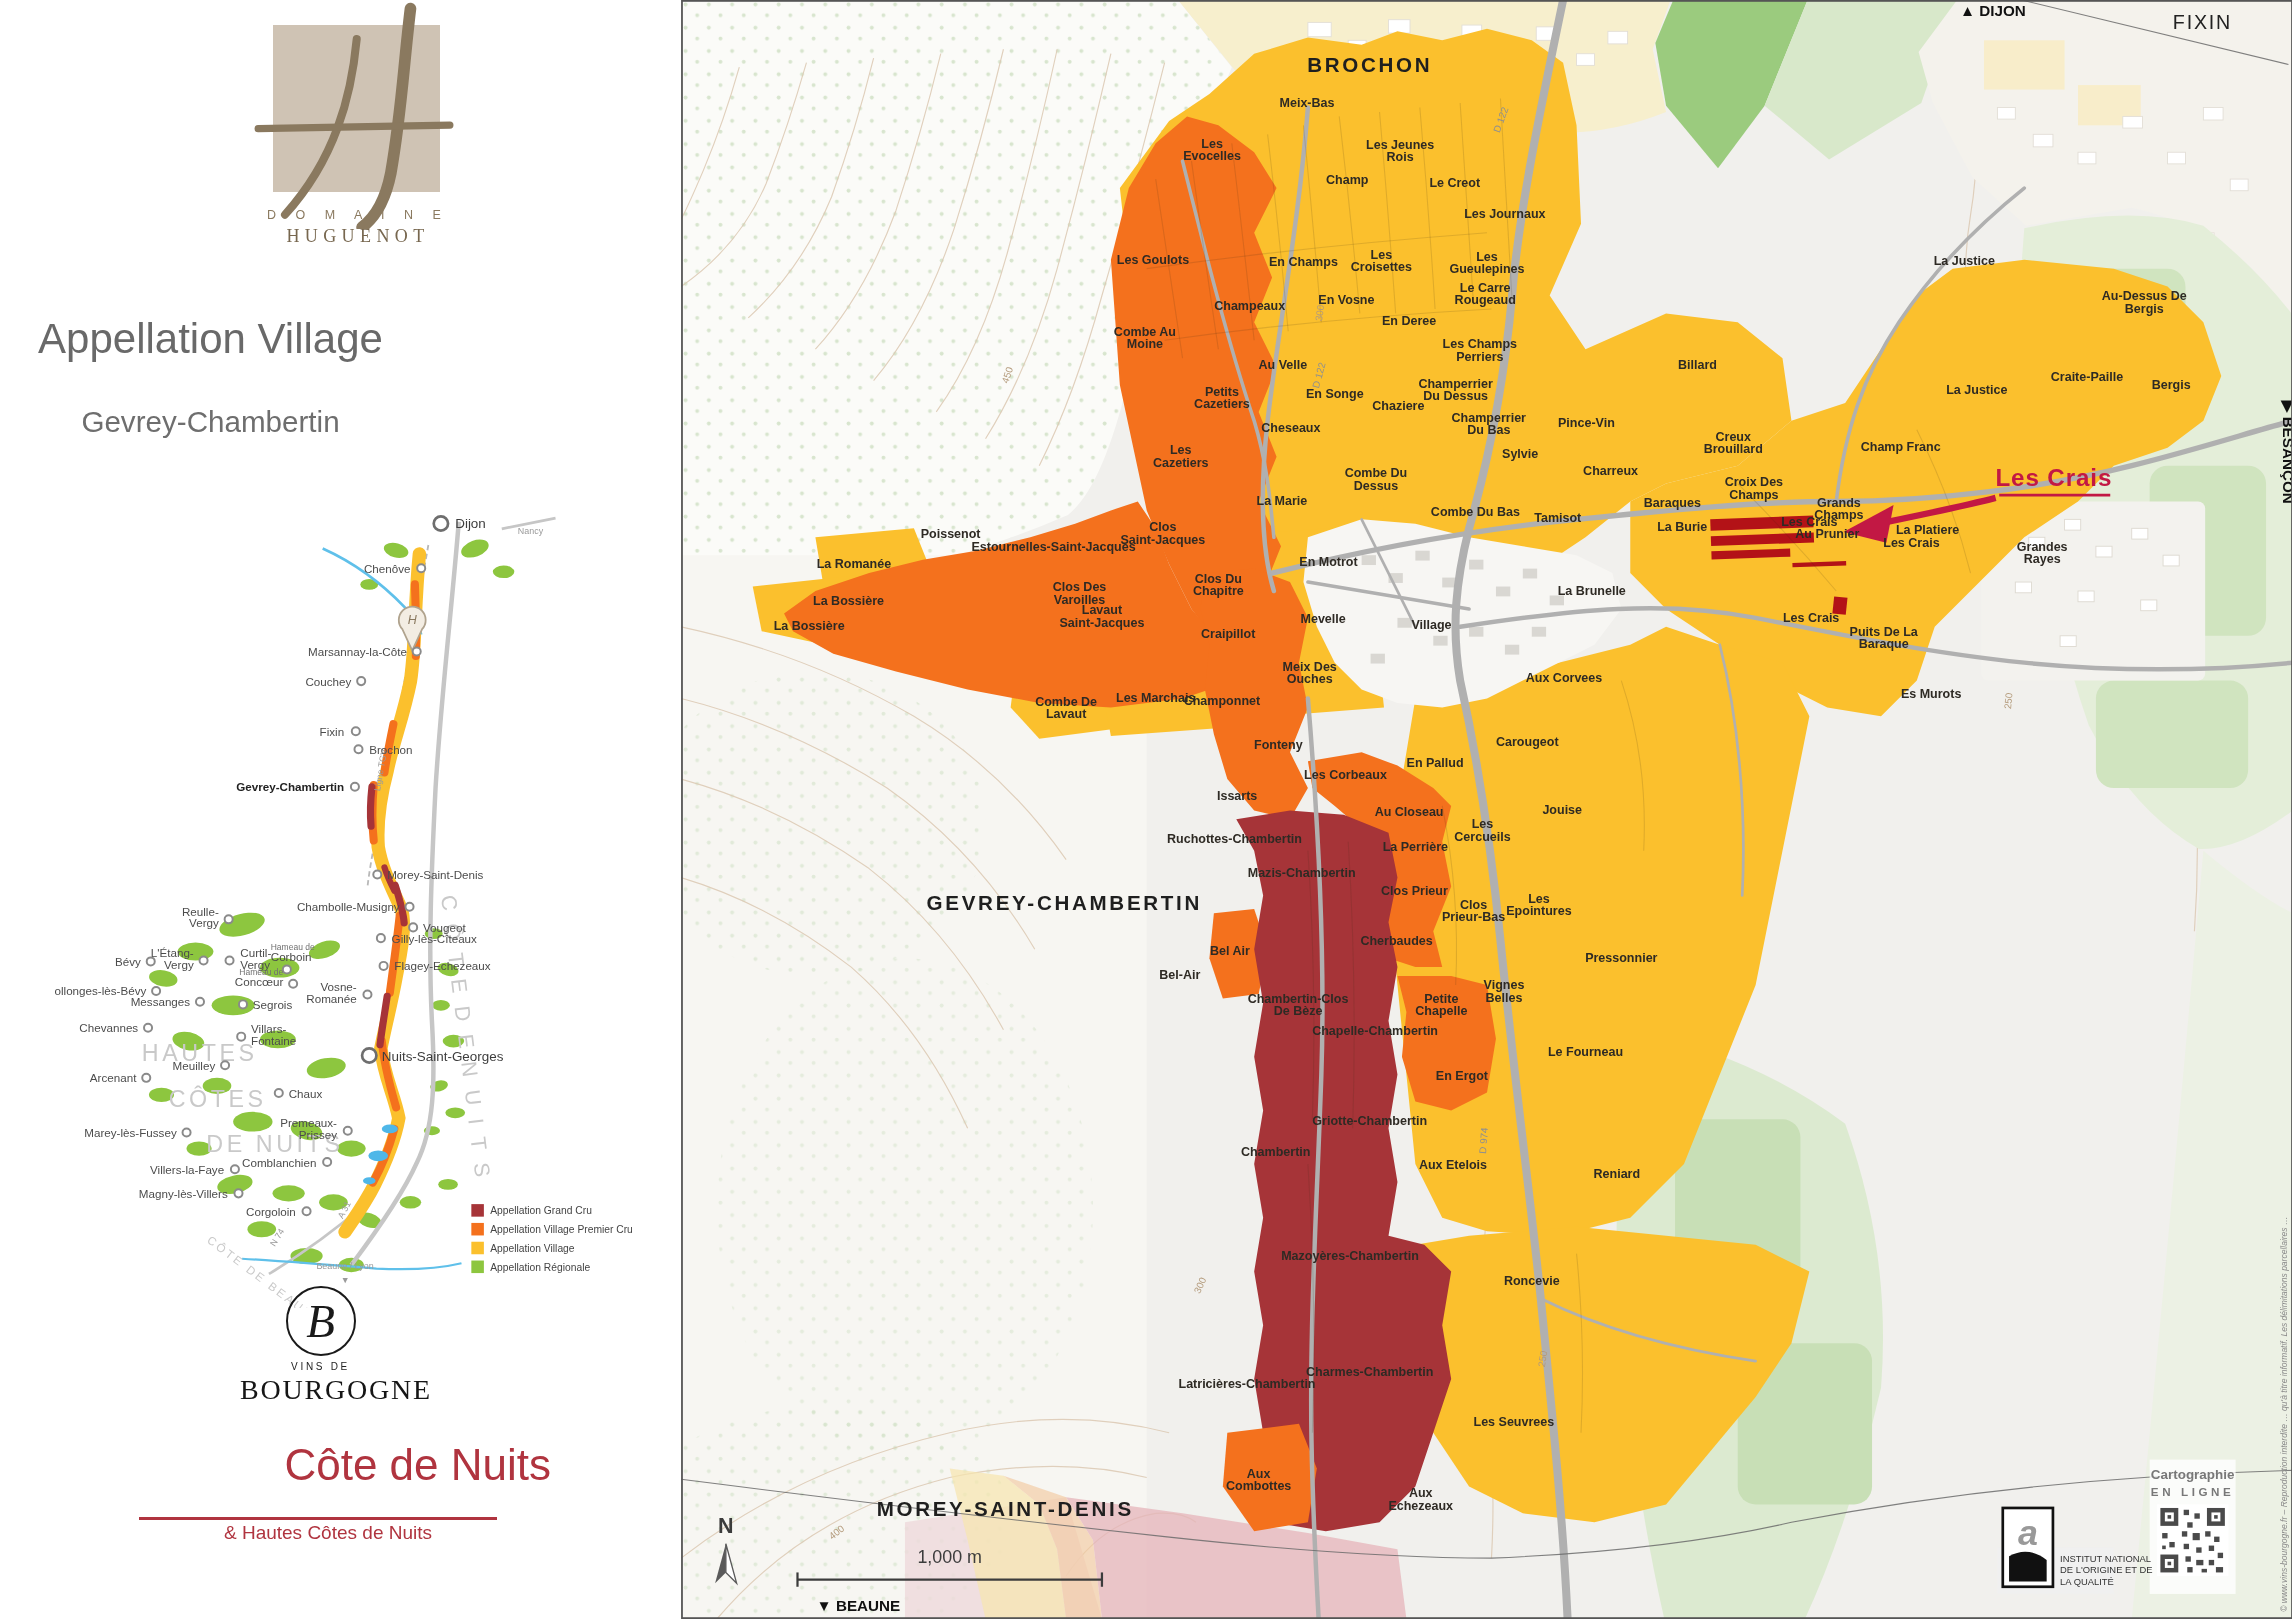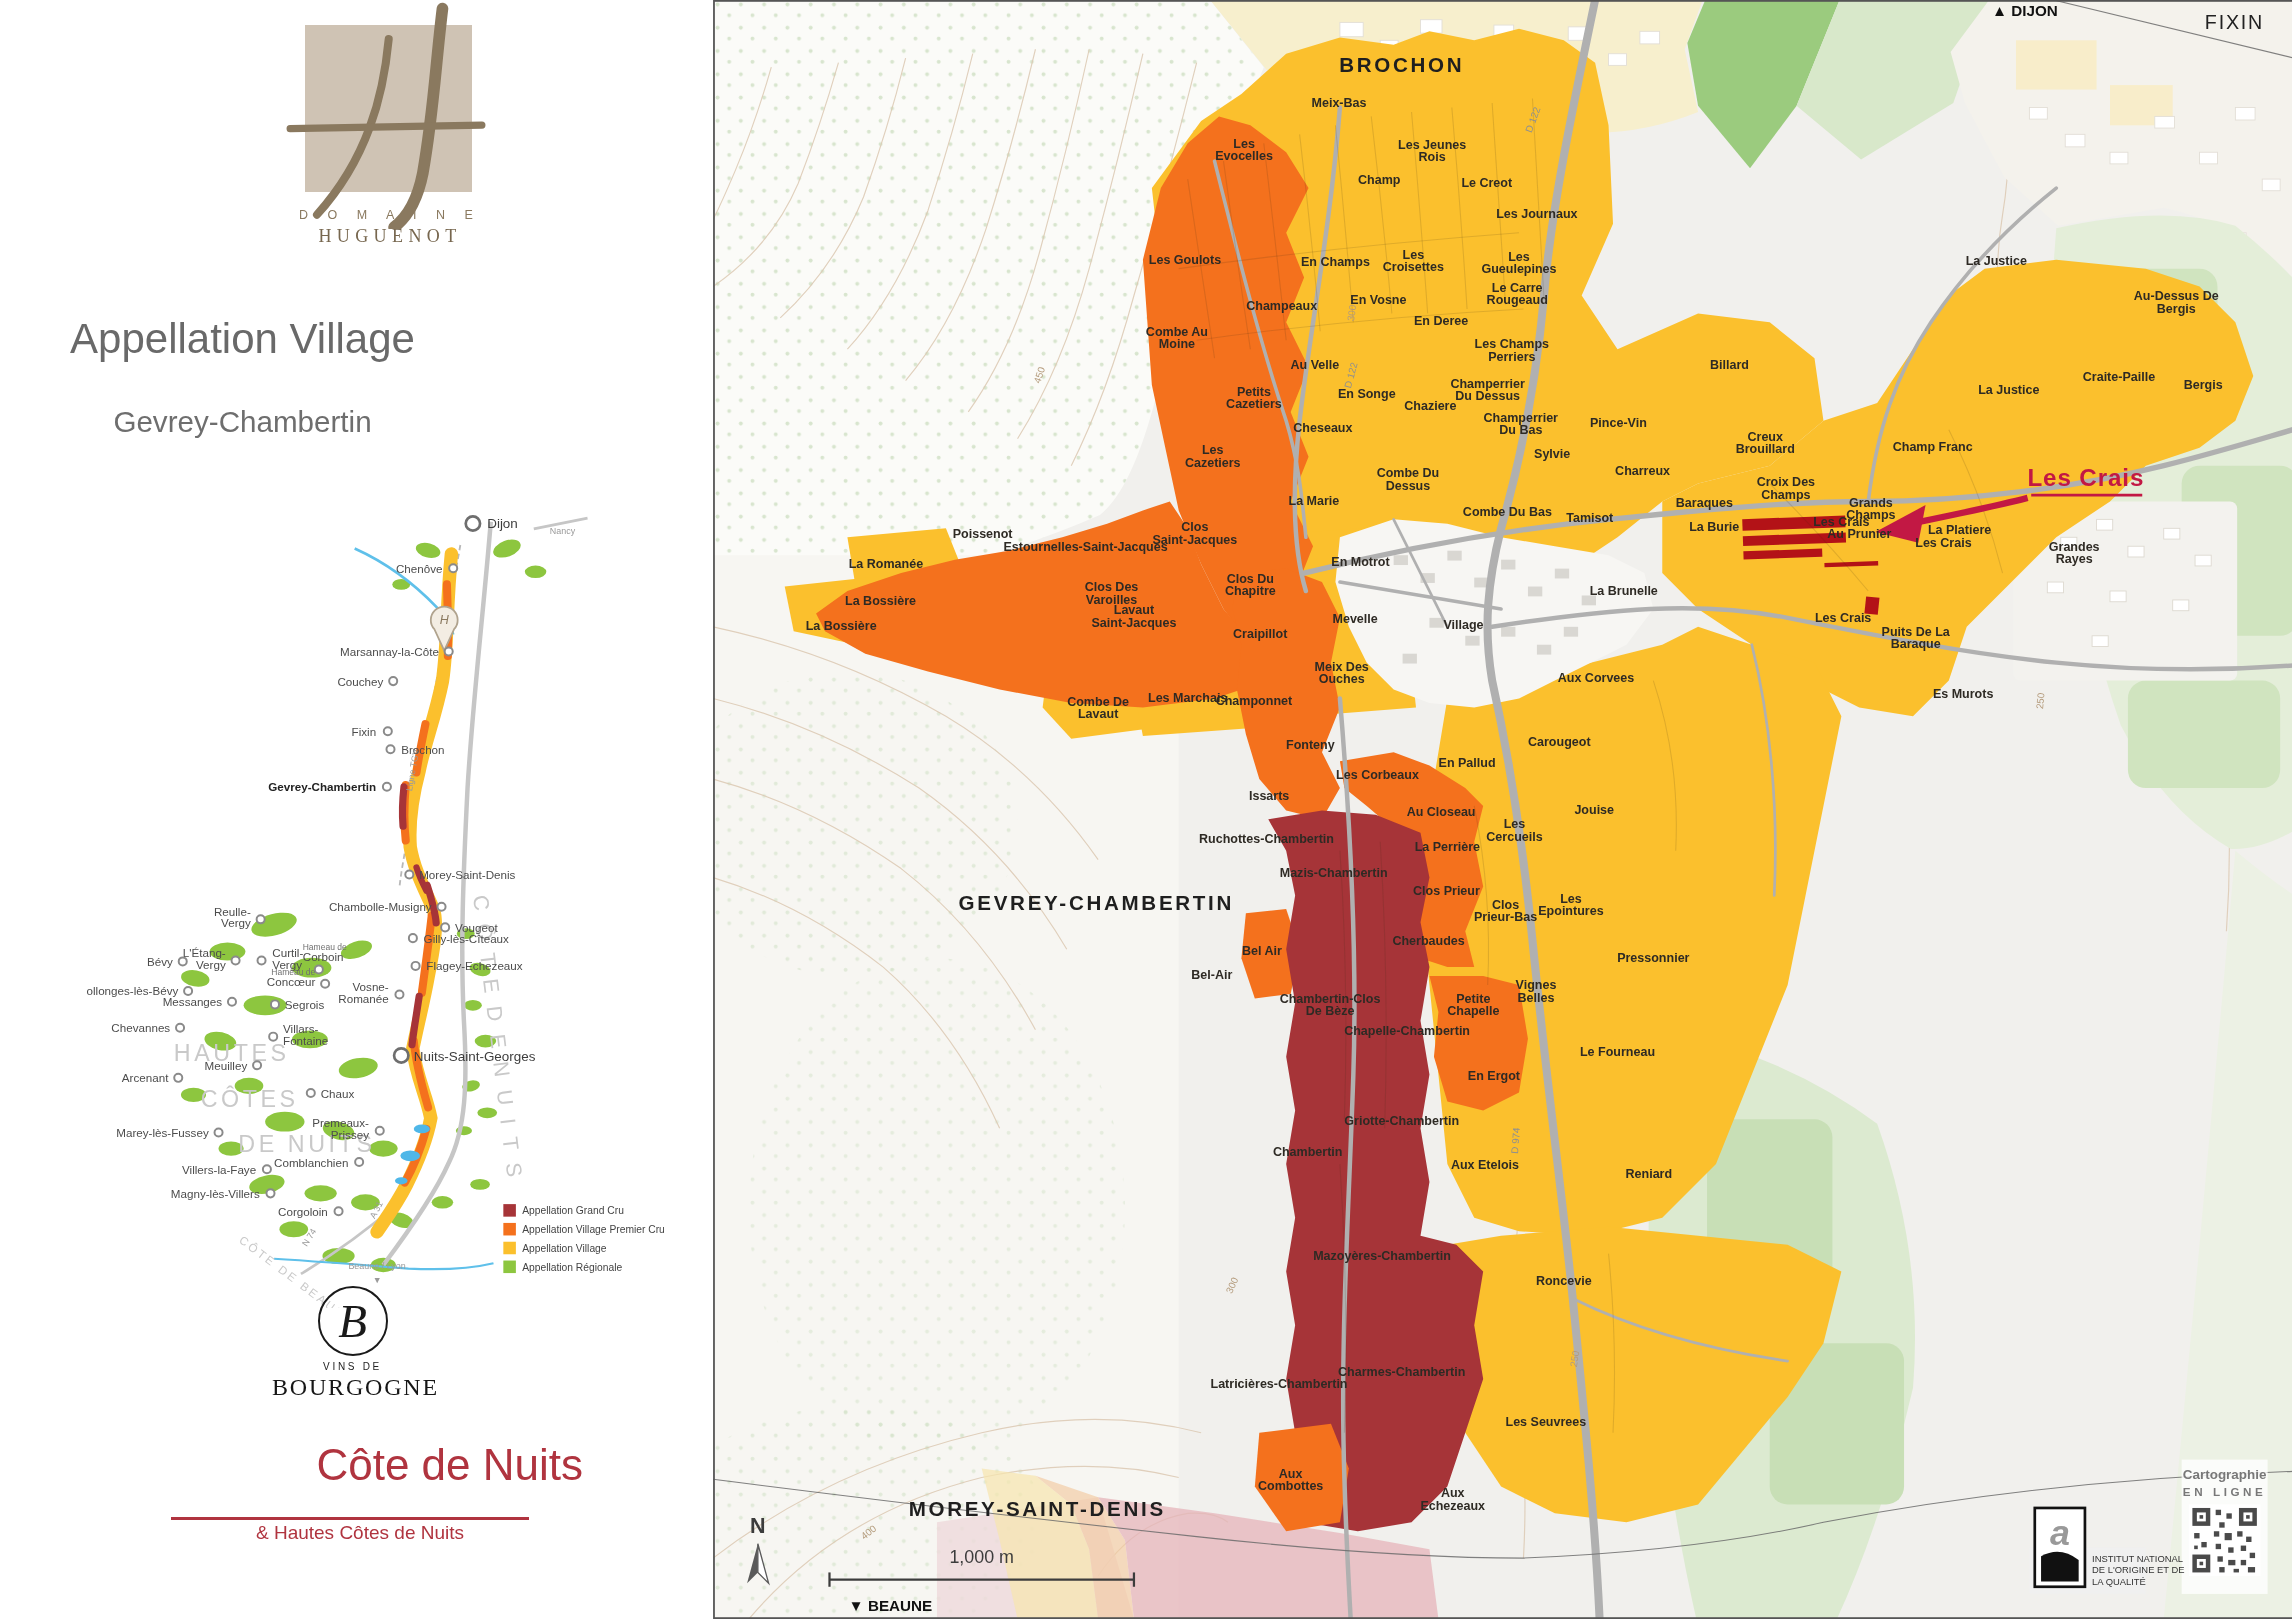--- a/index.html
+++ b/index.html
@@ -1,30 +1,30 @@
 <!DOCTYPE html>
 <html style="font-size:14.3px"><head>
 <meta charset="utf-8">
 <style>
   html,body{margin:0;padding:0;background:#fff;}
   body{width:2293px;height:1619px;overflow:hidden;font-family:"Liberation Sans",sans-serif;}
   .canvas{position:relative;width:2293px;height:1619px;display:flex;}
   
-  .left{position:relative;width:681px;height:1619px;background:#fff;flex:0 0 681px;margin-left:32px;}
+  .left{position:relative;width:681px;height:1619px;background:#fff;flex:0 0 681px;}
   .logo-square{position:absolute;left:273px;top:25px;width:167px;height:167px;background:#cfc3b4;}
   .logo-mono{position:absolute;left:242px;top:-3.6px;width:233px;height:233px;pointer-events:none;}
   .logo-domaine{position:absolute;left:134px;top:208px;width:448px;text-align:center;font-size:12.5px;letter-spacing:8px;color:#8a795f;}
   .logo-name{position:absolute;left:134px;top:226px;width:448px;text-align:center;font-family:"Liberation Serif",serif;font-size:18px;letter-spacing:5.4px;color:#77674f;}
   .title{position:absolute;left:0px;top:315px;width:421px;text-align:center;font-size:42px;font-weight:400;color:#696969;}
   .subtitle{position:absolute;left:0px;top:405px;width:421px;text-align:center;font-size:29.6px;font-weight:400;color:#6e6e6e;}
   #mini{position:absolute;left:54px;top:502px;}
   .bglogo{position:absolute;left:240px;top:1286px;width:161px;text-align:center;}
   .bglogo .circ{width:66px;height:66px;margin:0 auto;border:2.7px solid #1a1a1a;border-radius:50%;display:flex;align-items:center;justify-content:center;font-family:"Liberation Serif",serif;font-style:italic;font-size:47px;color:#1a1a1a;line-height:1;}
   .bglogo .l1{margin-top:5.4px;font-size:10px;letter-spacing:2.7px;color:#222;}
-  .bglogo .l2{margin-top:1.8px;font-family:"Liberation Serif",serif;font-size:24px;letter-spacing:1.8px;color:#161616;}
+  .bglogo .l2{margin-top:1.8px;font-family:"Liberation Serif",serif;font-size:28px;letter-spacing:1.8px;color:#161616;}
   .footer-cdn{position:absolute;left:85px;top:1440px;width:466px;text-align:right;font-size:44px;color:#b0343f;}
   .footer-rule{position:absolute;left:139px;top:1517px;width:358px;height:2.7px;background:#b0343f;}
   .footer-hcn{position:absolute;left:95px;top:1522px;width:466px;text-align:center;font-size:19px;color:#b0343f;}
   
   .mapwrap{position:relative;width:1612px;height:1619px;flex:0 0 1612px;}
   svg text{font-family:"Liberation Sans",sans-serif;}
   .lbl{font-weight:700;font-size:14px;fill:#2e2a24;}
   .town{font-weight:700;font-size:23px;letter-spacing:3px;fill:#1f1f1f;}
   .edge{font-weight:700;font-size:17px;fill:#111;}
   .edge-town{font-weight:400;font-size:22px;letter-spacing:2px;fill:#222;}

